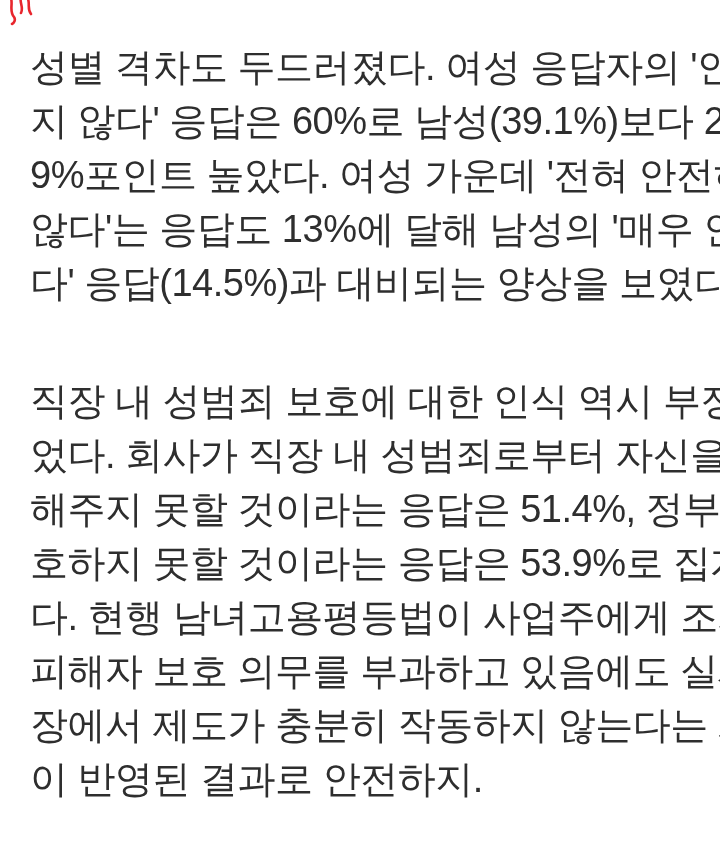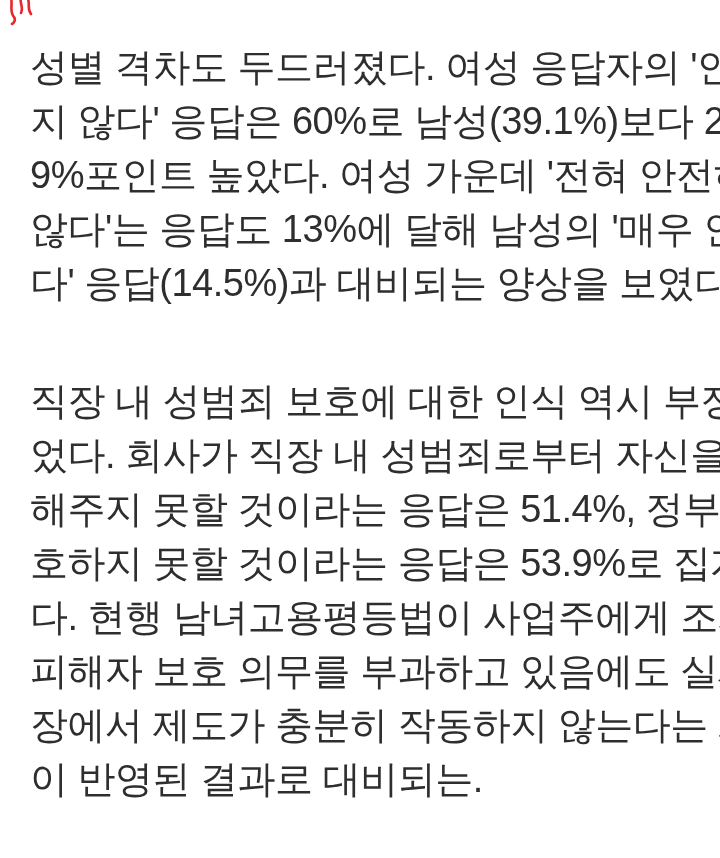--- a/index.html
+++ b/index.html
@@ -69,17 +69,17 @@
     </div>
 
     <div class="para">
       <div class="line">직장 내 성범죄 보호에 대한 인식 역시 부정적이</div>
       <div class="line">었다. 회사가 직장 내 성범죄로부터 자신을 보호</div>
       <div class="line">해주지 못할 것이라는 응답은 51.4%, 정부가 보</div>
       <div class="line">호하지 못할 것이라는 응답은 53.9%로 집계됐</div>
       <div class="line">다. 현행 남녀고용평등법이 사업주에게 조사 및</div>
       <div class="line">피해자 보호 의무를 부과하고 있음에도 실제 현</div>
       <div class="line">장에서 제도가 충분히 작동하지 않는다는 체감</div>
-      <div class="line">이 반영된 결과로 대비되는.</div>
+      <div class="line">이 반영된 결과로 안전하지.</div>
     </div>
 
   </div>
 </div>
 
 </body></html>

